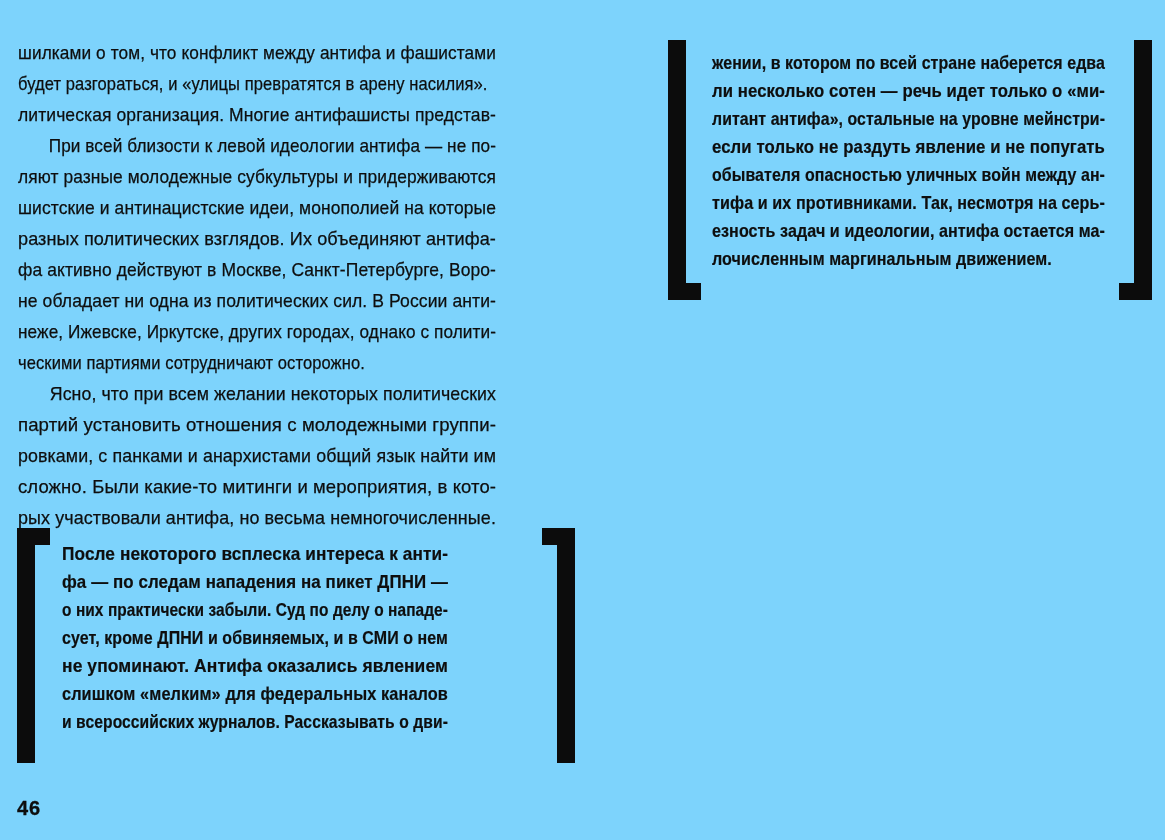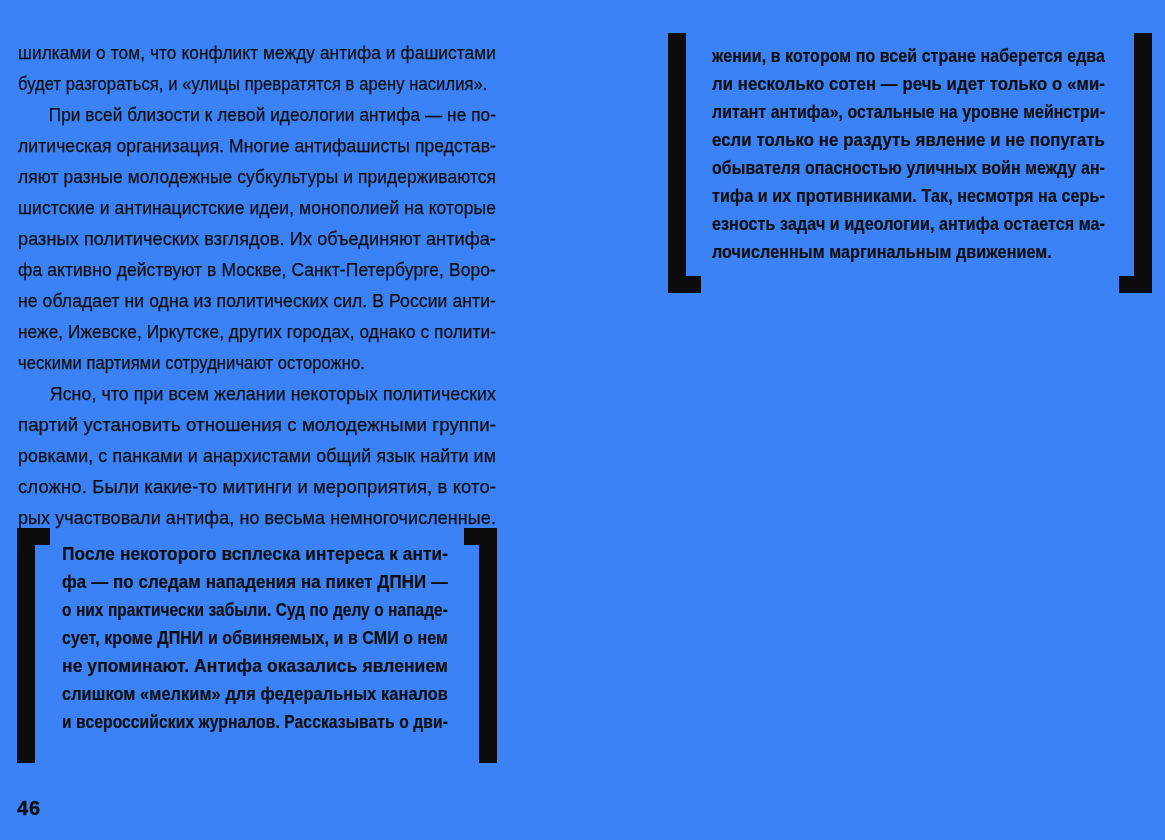--- a/index.html
+++ b/index.html
@@ -1,26 +1,26 @@
 <!DOCTYPE html>
 <html lang="ru"><head>
 <meta charset="utf-8">
 <style>
   html,body{margin:0;padding:0;background:#e8e8e8;}
   .spread{
     position:relative;
     width:1165px;height:840px;
-    background:#3b82f6;
+    background:#7dd3fc;
     overflow:hidden;
     font-family:"Liberation Sans","DejaVu Sans",sans-serif;
     color:#0e0e0e;
   }
   .page{position:absolute;top:0;bottom:0;}
   .page.left{left:0;width:582px;}
-  .page.right{left:582px;width:583px;}
+  .page.right{left:582px;width:583px;margin-top:7px;}
 
   
   .tcol{position:absolute;}
   .line{position:relative;overflow:visible;}
   .ls{
     display:inline-block;
     white-space:nowrap;
     transform-origin:0 50%;
     letter-spacing:0.1px;
   }
@@ -52,37 +52,37 @@
 </head>
 <body>
 
 <div class="spread">
 
   <div class="page left">
 
     <div class="tcol body-text" style="left:18px;top:37px;width:478px;">
         <div class="line"><span class="ls" style="transform: scaleX(0.908421);">шилками о том, что конфликт между антифа и фашистами</span></div>
         <div class="line last"><span class="ls" style="transform: scaleX(0.87);">будет разгораться, и «улицы превратятся в арену насилия».</span></div>
+        <div class="line"><span class="ls" style="transform: scaleX(0.921168);">литическая организация. Многие антифашисты представ-</span></div>
         <div class="line indent"><span class="ls" style="transform: scaleX(0.903752);">При всей близости к левой идеологии антифа — не по-</span></div>
-        <div class="line"><span class="ls" style="transform: scaleX(0.921168);">литическая организация. Многие антифашисты представ-</span></div>
         <div class="line"><span class="ls" style="transform: scaleX(0.913794);">ляют разные молодежные субкультуры и придерживаются</span></div>
         <div class="line"><span class="ls" style="transform: scaleX(0.919065);">шистские и антинацистские идеи, монополией на которые</span></div>
         <div class="line"><span class="ls" style="transform: scaleX(0.952102);">разных политических взглядов. Их объединяют антифа-</span></div>
         <div class="line"><span class="ls" style="transform: scaleX(0.918513);">фа активно действуют в Москве, Санкт-Петербурге, Воро-</span></div>
         <div class="line"><span class="ls" style="transform: scaleX(0.923365);">не обладает ни одна из политических сил. В России анти-</span></div>
         <div class="line"><span class="ls" style="transform: scaleX(0.904901);">неже, Ижевске, Иркутске, других городах, однако с полити-</span></div>
         <div class="line last"><span class="ls" style="transform: scaleX(0.87);">ческими партиями сотрудничают осторожно.</span></div>
         <div class="line indent"><span class="ls" style="transform: scaleX(0.933679);">Ясно, что при всем желании некоторых политических</span></div>
         <div class="line"><span class="ls" style="transform: scaleX(0.979508);">партий установить отношения с молодежными группи-</span></div>
         <div class="line"><span class="ls" style="transform: scaleX(0.937973);">ровками, с панками и анархистами общий язык найти им</span></div>
         <div class="line"><span class="ls" style="transform: scaleX(0.97244);">сложно. Были какие-то митинги и мероприятия, в кото-</span></div>
         <div class="line"><span class="ls" style="transform: scaleX(0.943964);">рых участвовали антифа, но весьма немногочисленные.</span></div>
       </div>
 
-    <div class="quote q-top" style="left:17px;top:528px;width:480px;height:235px;">
+    <div class="quote q-top" style="left:17px;top:528px;width:558px;height:235px;">
       <div class="br l"></div>
       <div class="br r"></div>
       <div class="tcol qtext" style="left:45px;top:12px;width:386px;">
           <div class="line"><span class="ls" style="transform: scaleX(0.931769);">После некоторого всплеска интереса к анти-</span></div>
           <div class="line"><span class="ls" style="transform: scaleX(0.913204);">фа — по следам нападения на пикет ДПНИ —</span></div>
           <div class="line"><span class="ls" style="transform: scaleX(0.834566);">о них практически забыли. Суд по делу о нападе-</span></div>
           <div class="line"><span class="ls" style="transform: scaleX(0.863293);">сует, кроме ДПНИ и обвиняемых, и в СМИ о нем</span></div>
           <div class="line"><span class="ls" style="transform: scaleX(0.942793);">не  упоминают. Антифа оказались явлением</span></div>
           <div class="line"><span class="ls" style="transform: scaleX(0.882286);">слишком «мелким» для федеральных каналов</span></div>
           <div class="line"><span class="ls" style="transform: scaleX(0.84513);">и всероссийских журналов. Рассказывать о дви-</span></div>

